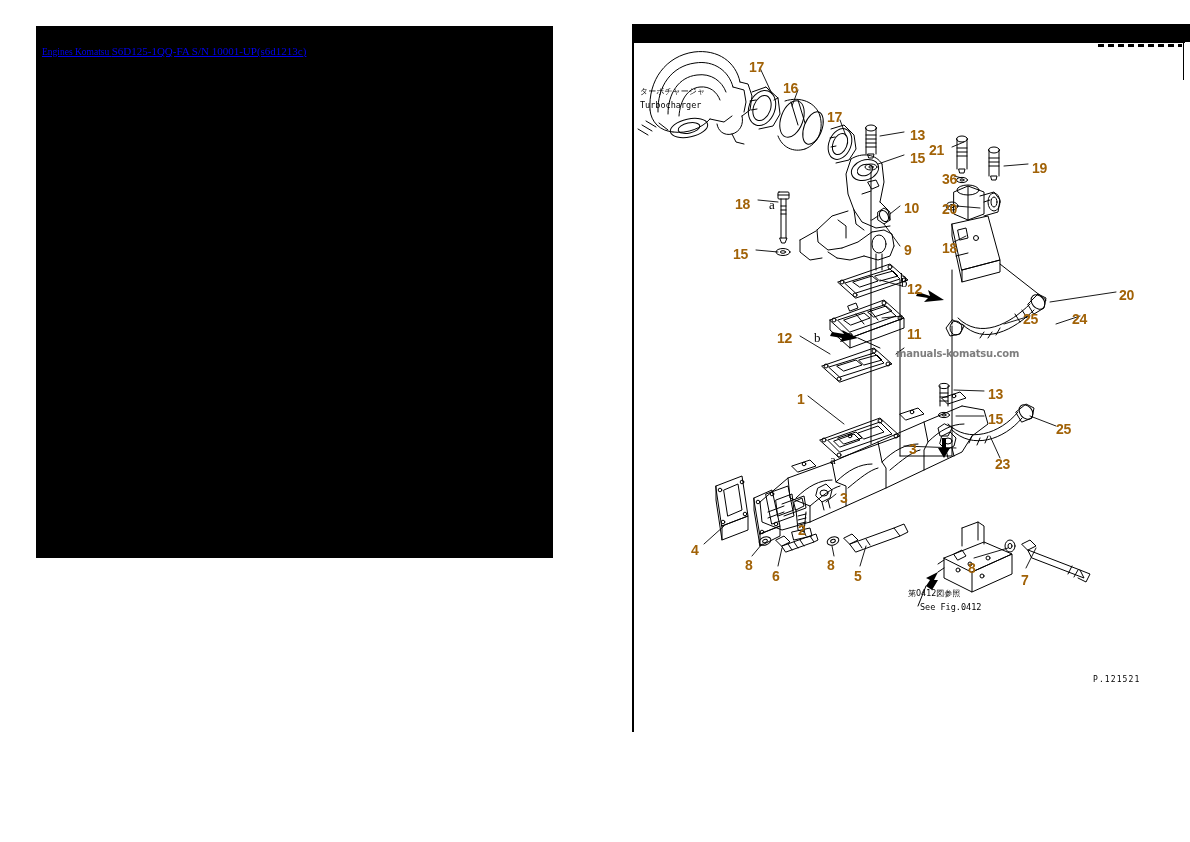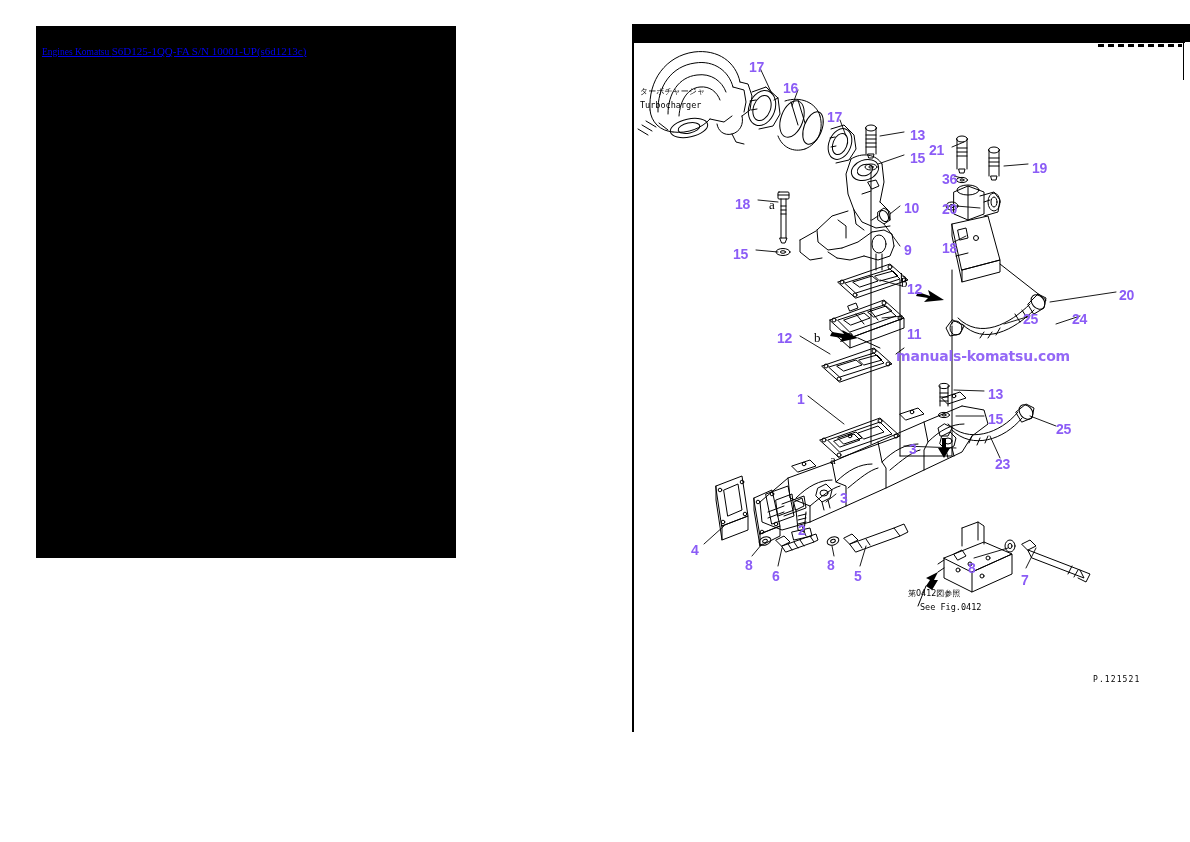--- a/index.html
+++ b/index.html
@@ -13,21 +13,21 @@
     position: relative;
     font-family: "Liberation Serif", serif;
     overflow: hidden;
   }
 
   
   #left-panel {
     position: absolute;
     left: 36px;
     top: 26px;
-    width: 420px;
+    width: 517px;
     height: 532px;
     background: #000000;
   }
   #doc-title-link {
     position: absolute;
     left: 6px;
     top: 20px;
     font-family: "Liberation Serif", serif;
     font-size: 9.5px;
     line-height: 11px;
@@ -98,21 +98,21 @@
     left: 0;
     top: 0;
     width: 558px;
     height: 708px;
   }
   #drawing svg { display: block; }
 
   
   .callout {
     position: absolute;
-    color: #8b5cf6;
+    color: #a16207;
     font-family: "Liberation Sans", sans-serif;
     font-size: 14px;
     font-weight: 700;
     line-height: 14px;
     letter-spacing: -0.3px;
     white-space: nowrap;
   }
   .marker {
     position: absolute;
     color: #000000;
@@ -137,23 +137,23 @@
     color: #000000;
     font-family: "DejaVu Sans Mono", monospace;
     font-size: 8px;
     letter-spacing: 1.1px;
     white-space: nowrap;
   }
   #watermark {
     position: absolute;
     left: 264px;
     top: 324px;
-    color: #8b5cf6;
+    color: #737373;
     font-family: "DejaVu Sans", sans-serif;
-    font-size: 14px;
+    font-size: 10px;
     font-weight: 700;
     letter-spacing: -0.2px;
     white-space: nowrap;
     opacity: 0.92;
   }
 </style>
 </head>
 <body>
 
 <div id="left-panel">

